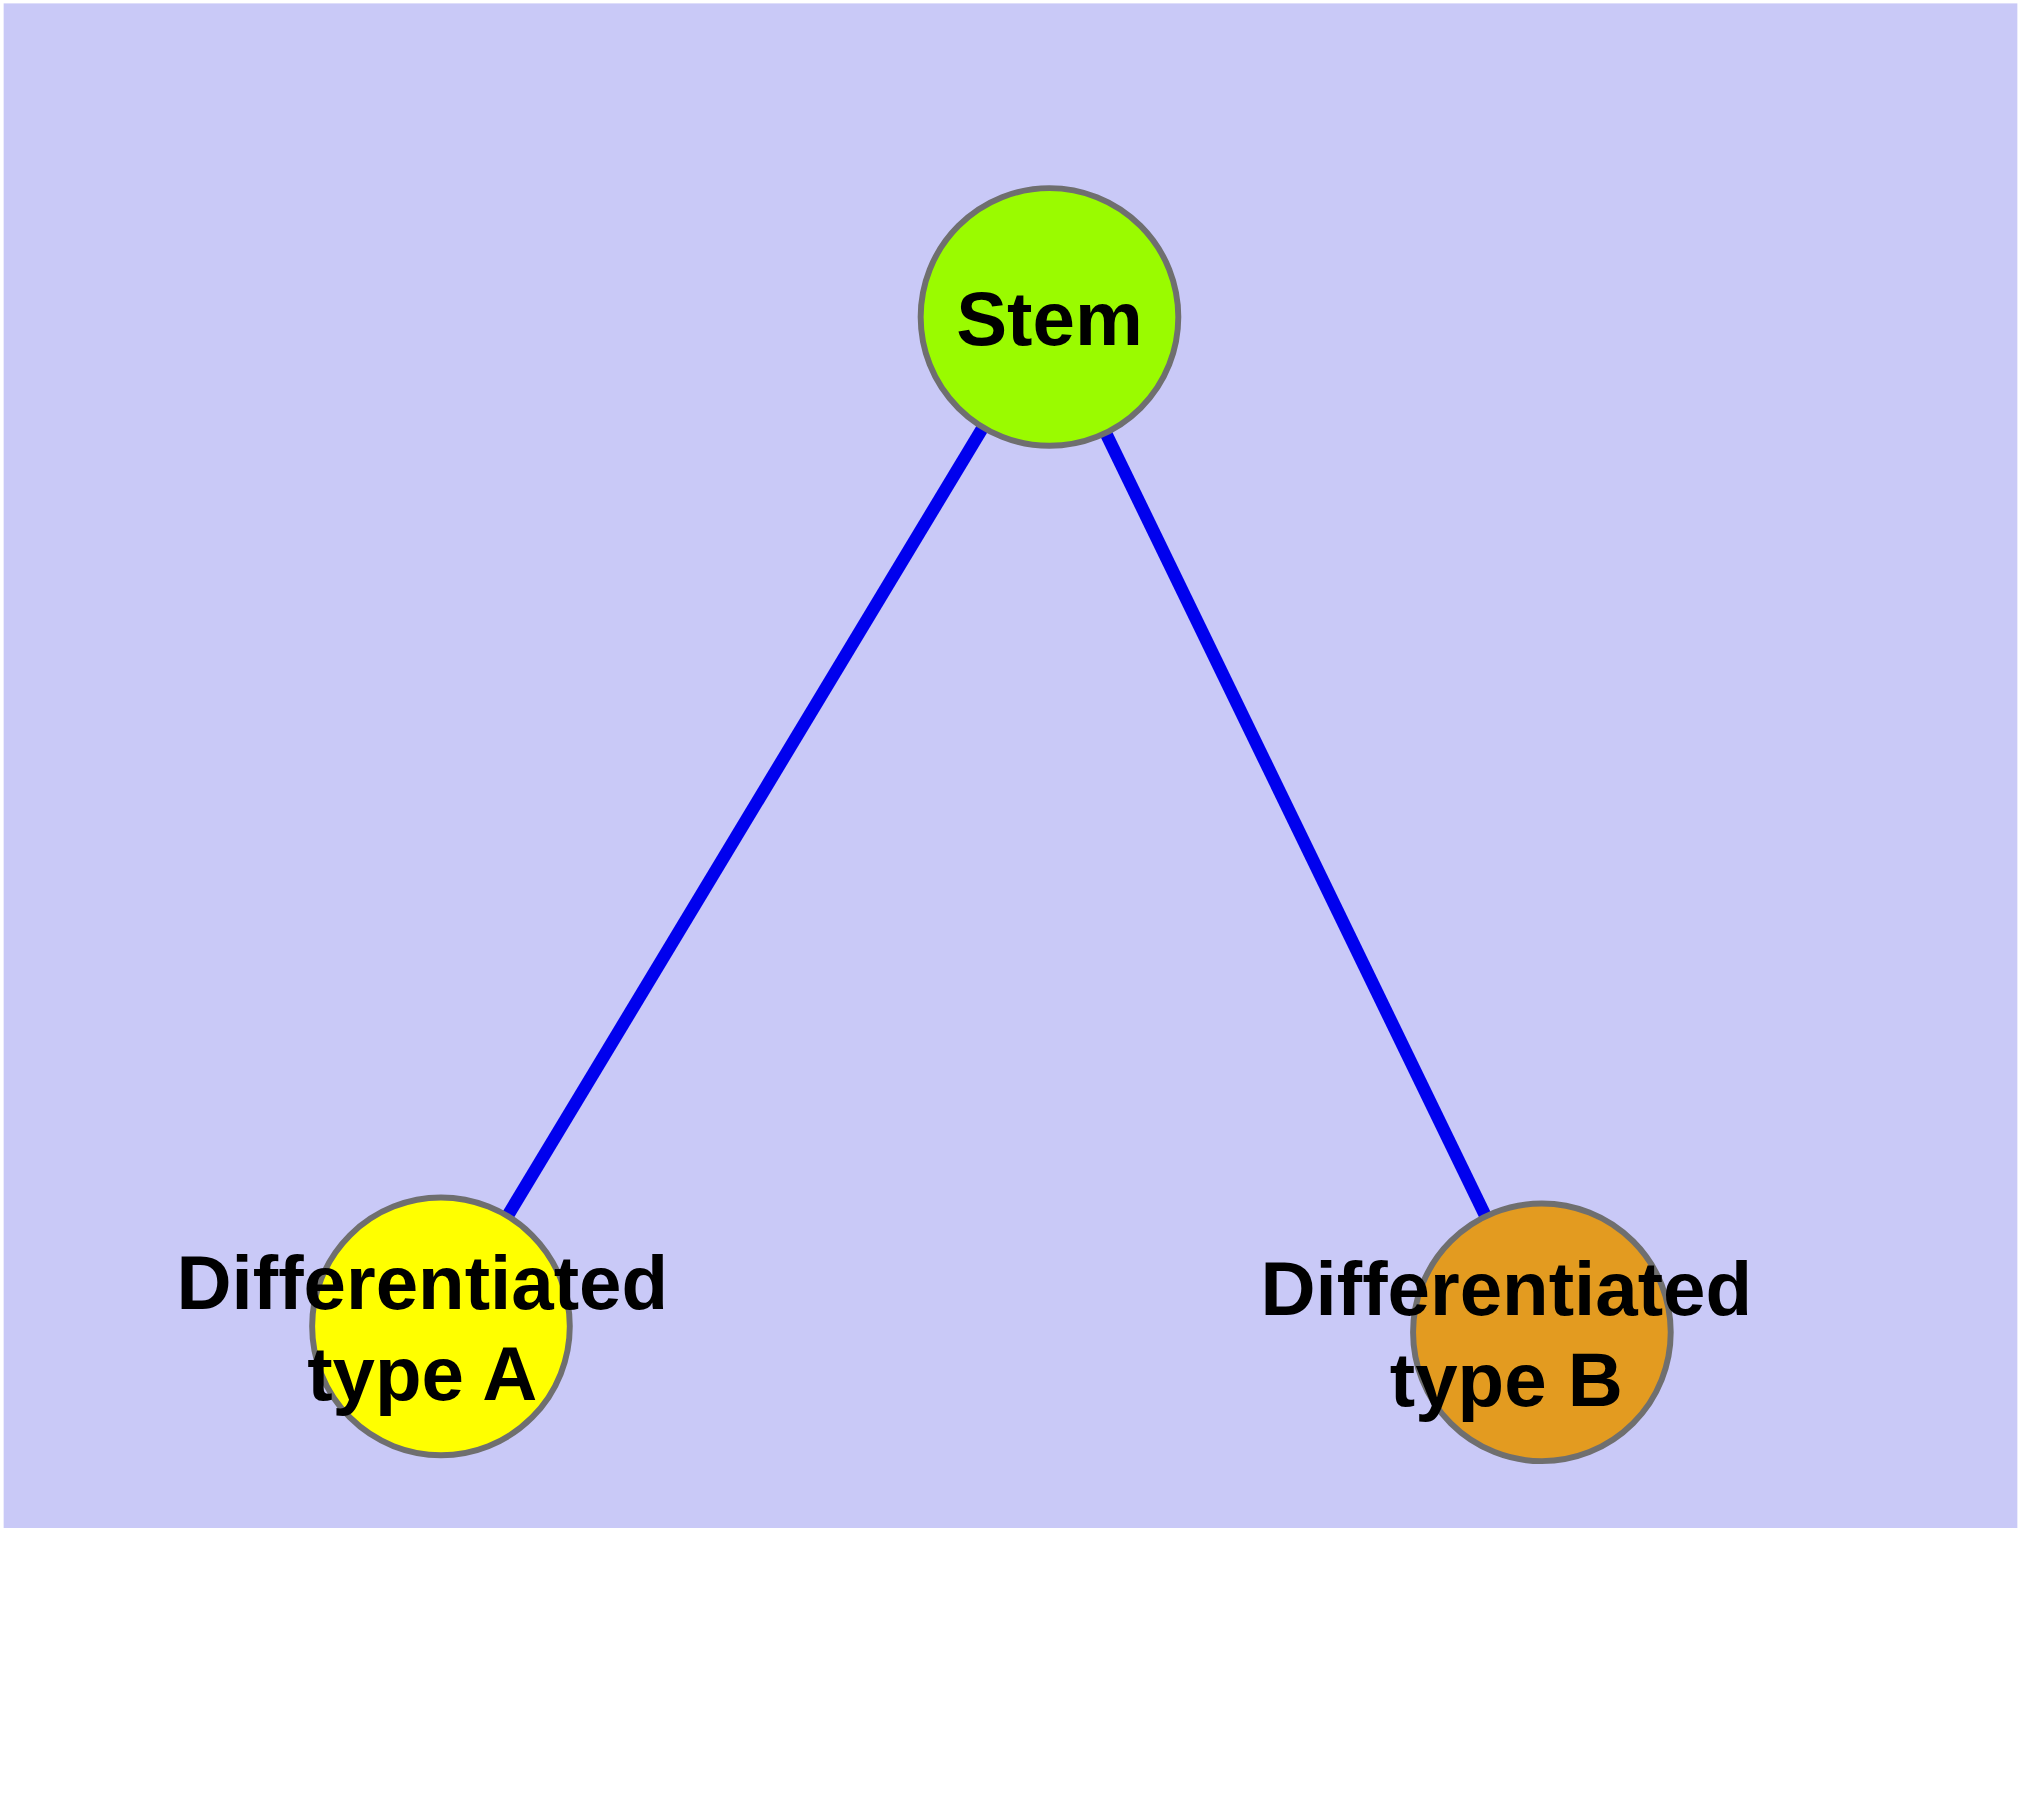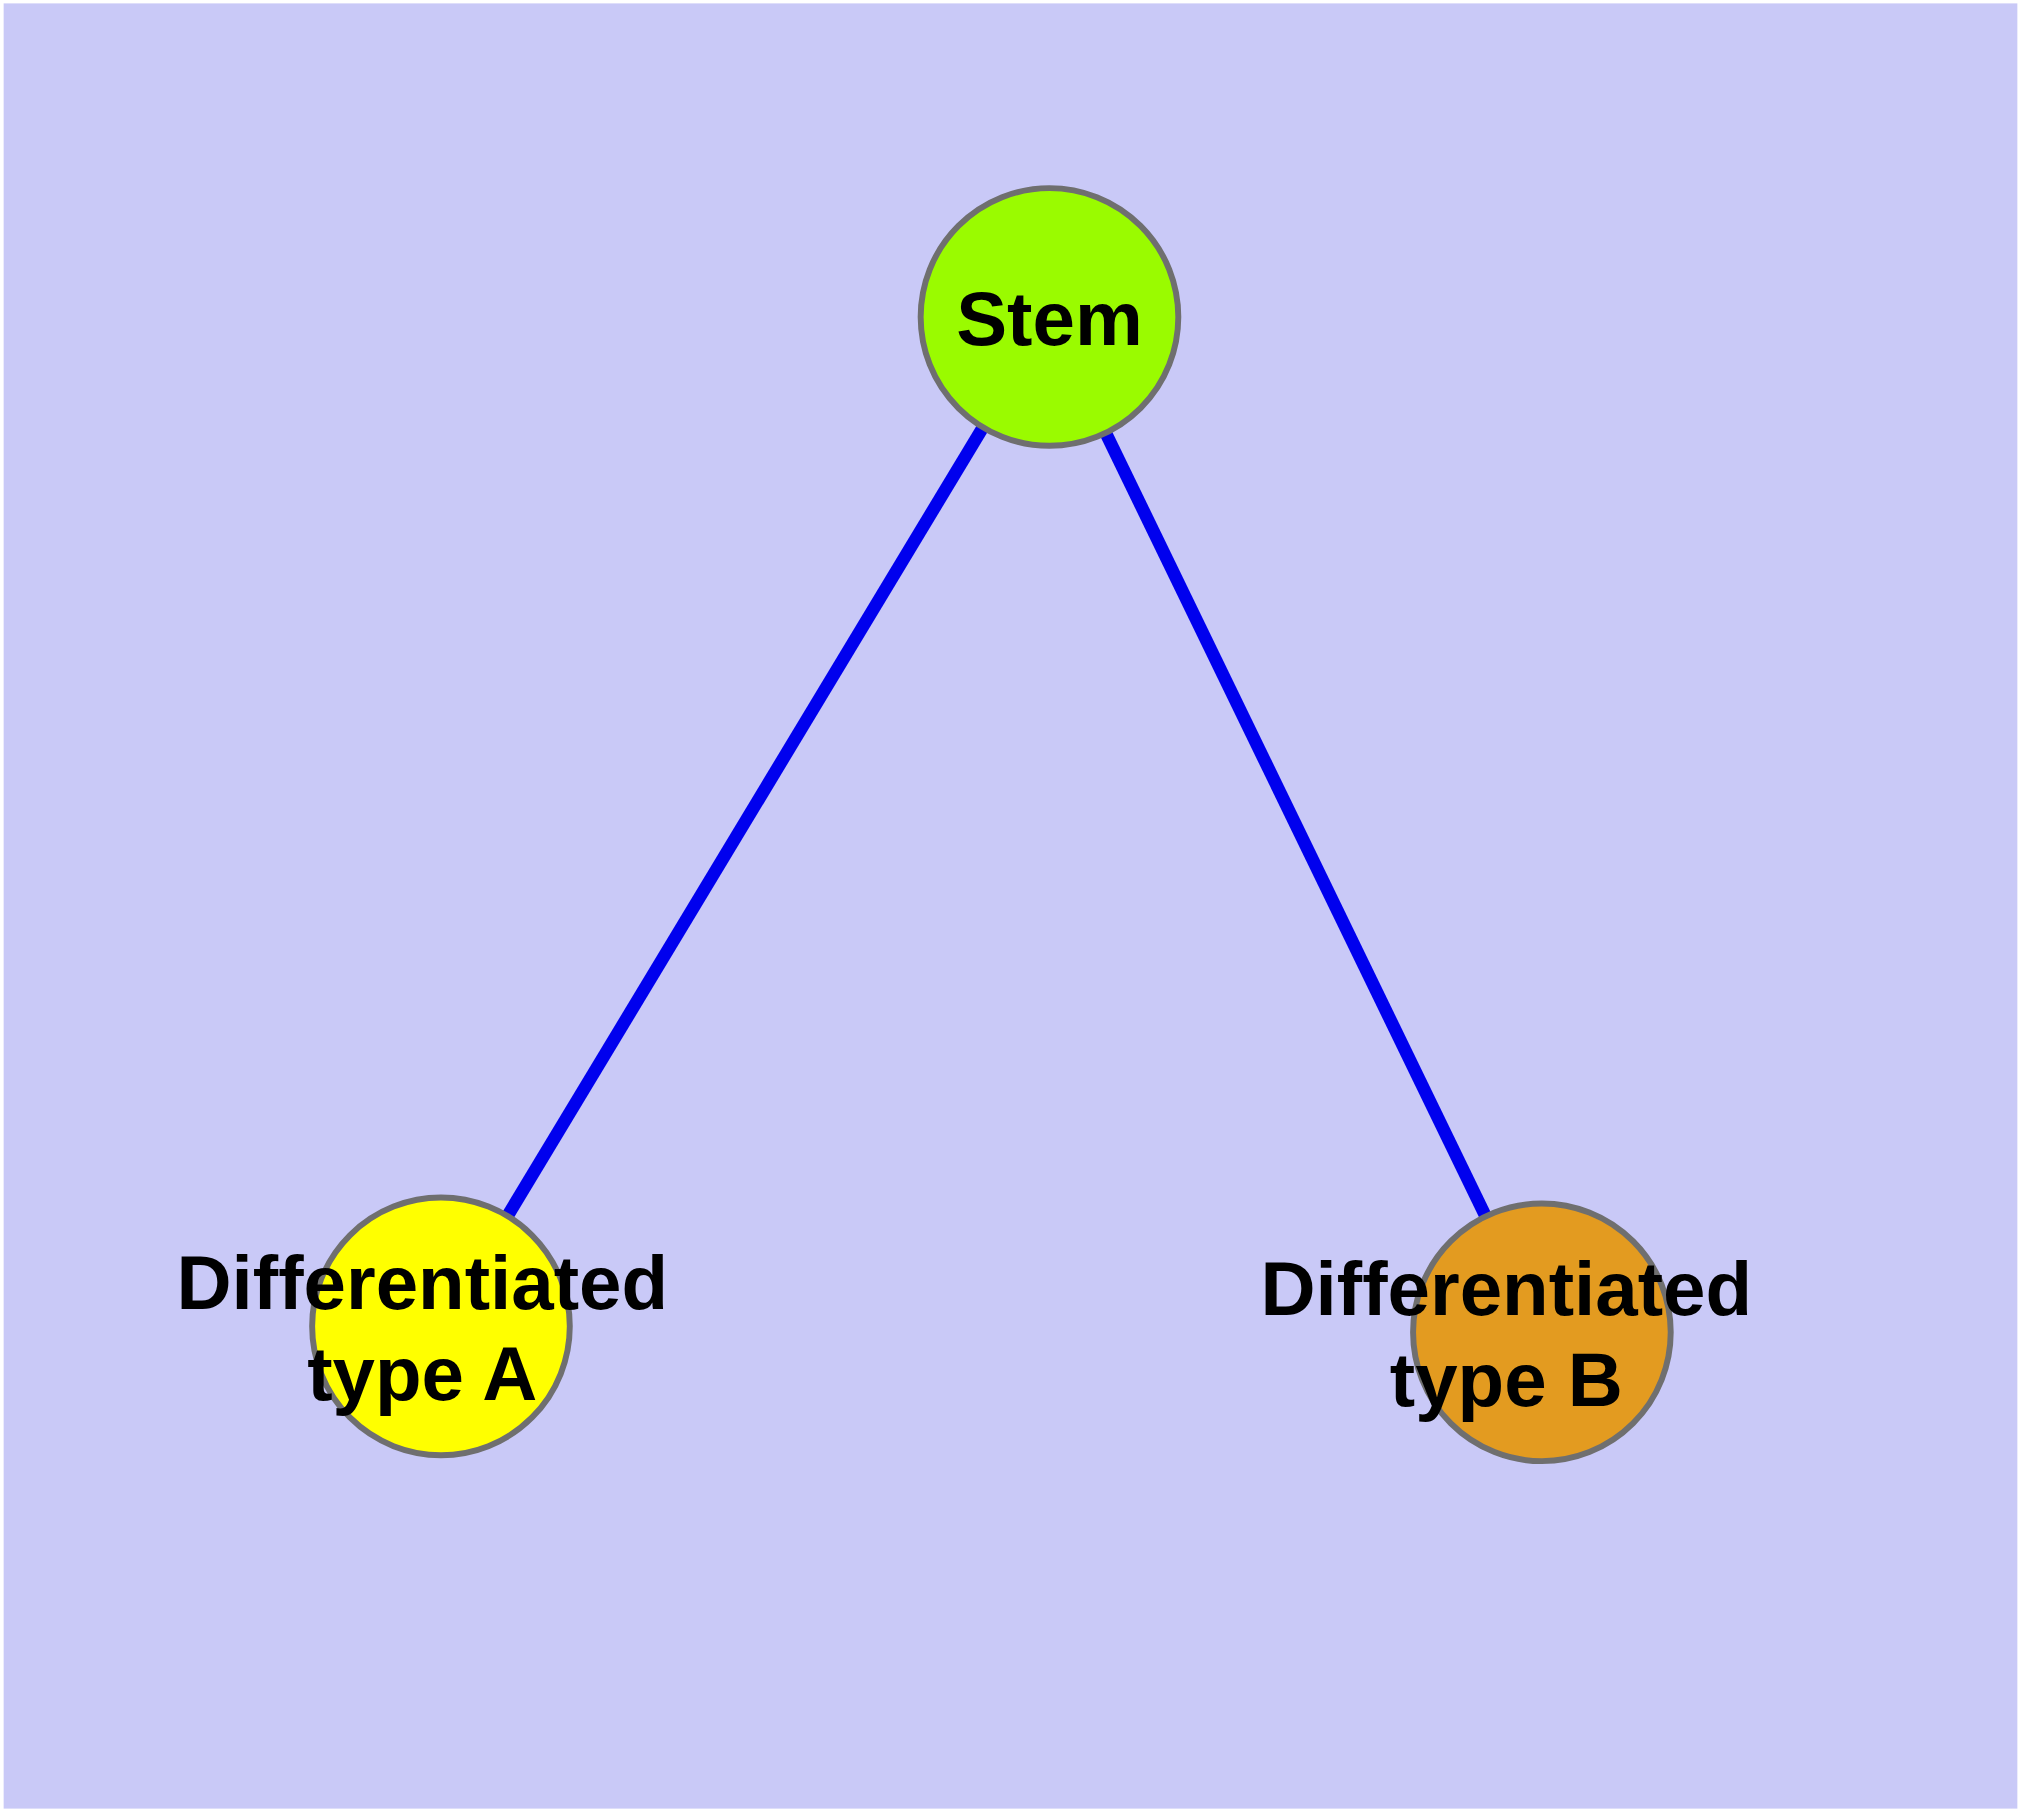--- a/index.html
+++ b/index.html
@@ -3,21 +3,21 @@
 <meta charset="utf-8">
 <style>
   html, body {
     margin: 0;
     padding: 0;
     background: #ffffff;
   }
   #graph-canvas {
     position: relative;
     width: 2021px;
-    height: 1812px;
+    height: 1528px;
     background: #ffffff;
     overflow: hidden;
   }
   svg { display: block; }
   .node-label {
     font-family: "Liberation Sans", sans-serif;
     font-weight: bold;
     fill: #000000;
   }
 </style>

